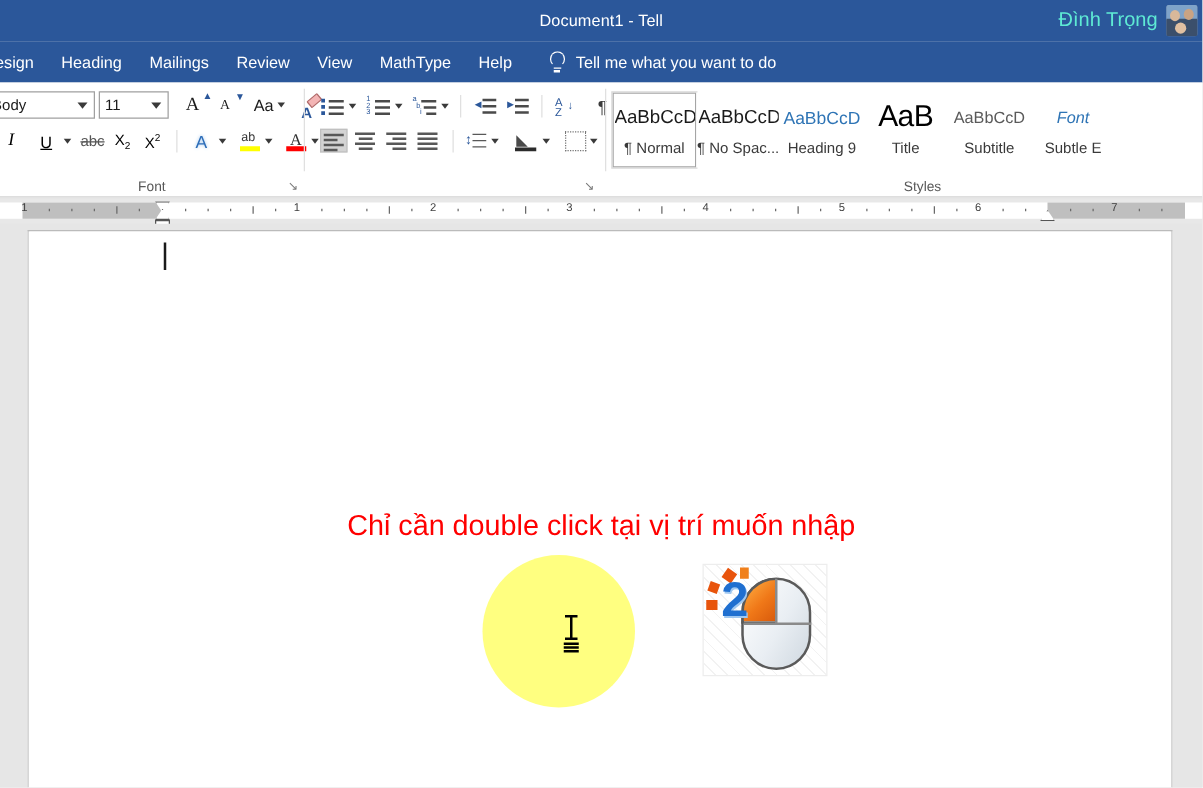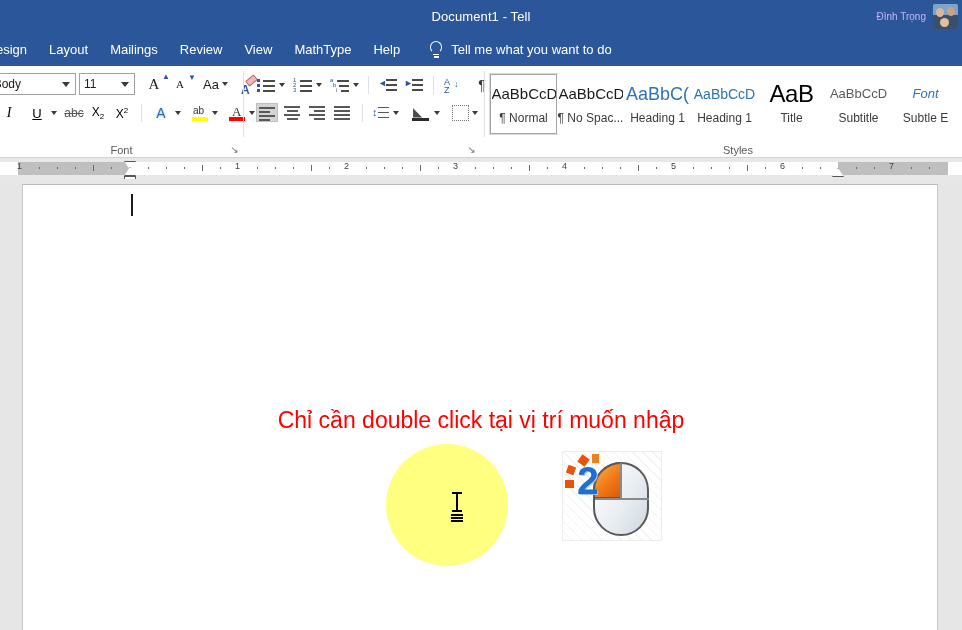--- a/index.html
+++ b/index.html
@@ -15,21 +15,21 @@
   .titlebar {
     position: absolute; left: 0; top: 0; width: 962px; height: 33px;
     background: #2b579a; color: #ffffff;
     display: flex; align-items: center; justify-content: center;
   }
   .titlebar-text { font-size: 13px; letter-spacing: .1px; }
   .titlebar-right {
     position: absolute; right: 4px; top: 0; height: 33px;
     display: flex; align-items: center; gap: 7px;
   }
-  .user-name { font-size: 10px; color: #c4b5fd; text-align: right; }
+  .user-name { font-size: 16px; color: #5eead4; text-align: right; }
   .avatar {
     width: 25px; height: 25px; border-radius: 2px; overflow: hidden;
     background: #6f86a8; position: relative;
   }
   .avatar .a1 { position:absolute; left:0; top:0; width:100%; height:46%; background:#7fa3c9; }
   .avatar .a2 { position:absolute; left:0; bottom:0; width:100%; height:56%; background:#3b4f6b; }
   .avatar .f1 { position:absolute; left:3px; top:4px; width:8px; height:9px; border-radius:50%; background:#d9b89a; }
   .avatar .f2 { position:absolute; right:3px; top:3px; width:8px; height:9px; border-radius:50%; background:#c9a383; }
   .avatar .f3 { position:absolute; left:7px; bottom:2px; width:9px; height:9px; border-radius:50%; background:#e0c0a2; }
 
@@ -260,21 +260,21 @@
           <span class="a2"></span>
         <span class="f1"></span>
           <span class="f2"></span>
           <span class="f3"></span>
       </span>
     </div>
   </div>
 
   <div class="tabbar">
     <div class="tab first">esign</div>
-    <div class="tab">Layout</div>
+    <div class="tab">Heading</div>
     <div class="tab">Mailings</div>
     <div class="tab">Review</div>
     <div class="tab">View</div>
     <div class="tab">MathType</div>
     <div class="tab">Help</div>
     <div class="tellme">
       <span class="bulb">
         <span class="glass"></span>
           <span class="b1"></span>
           <span class="b2"></span>
@@ -465,26 +465,22 @@
       <div class="row" style="left:1px; top:8px;">
         <div class="stylebox sel">
           <span class="style-sample sn-dark">AaBbCcDc</span>
           <span class="style-name">¶ Normal</span>
         </div>
         <div class="stylebox">
           <span class="style-sample sn-dark">AaBbCcDc</span>
           <span class="style-name">¶ No Spac...</span>
         </div>
         <div class="stylebox">
-          <span class="style-sample sm-blue" style="font-size:18px;">AaBbC(</span>
-          <span class="style-name">Heading 1</span>
-        </div>
-        <div class="stylebox">
           <span class="style-sample sm-blue" style="font-size:14px;">AaBbCcD</span>
-          <span class="style-name">Heading 1</span>
+          <span class="style-name">Heading 9</span>
         </div>
         <div class="stylebox">
           <span class="style-sample sm-big">AaB</span>
           <span class="style-name">Title</span>
         </div>
         <div class="stylebox">
           <span class="style-sample sm-gray" style="font-size:13px;">AaBbCcD</span>
           <span class="style-name">Subtitle</span>
         </div>
         <div class="stylebox">

